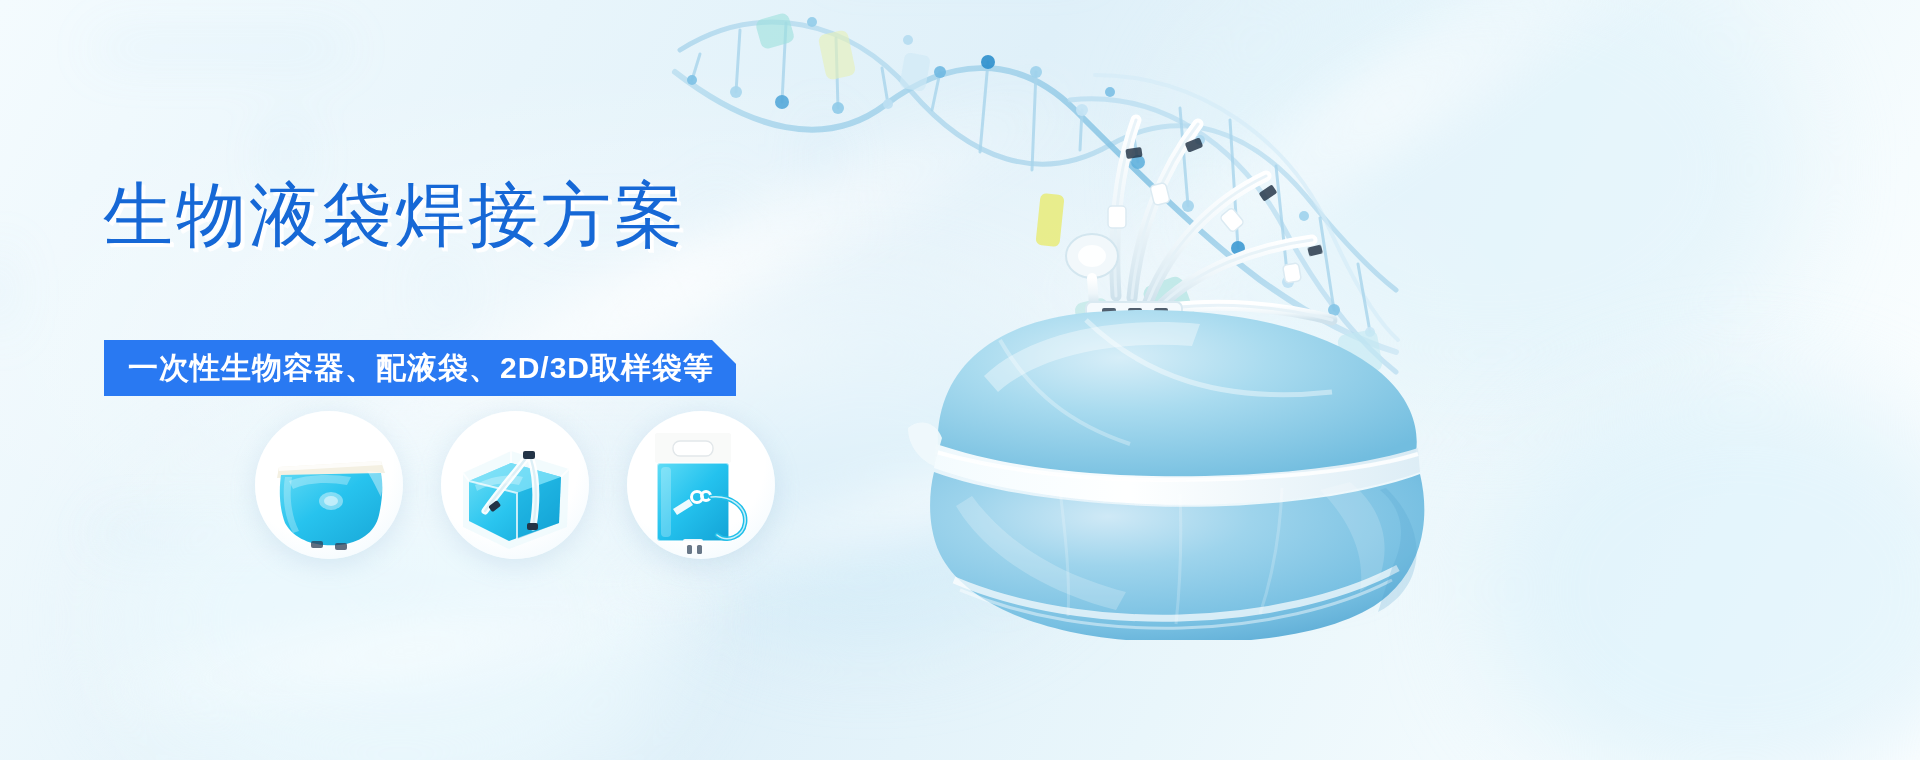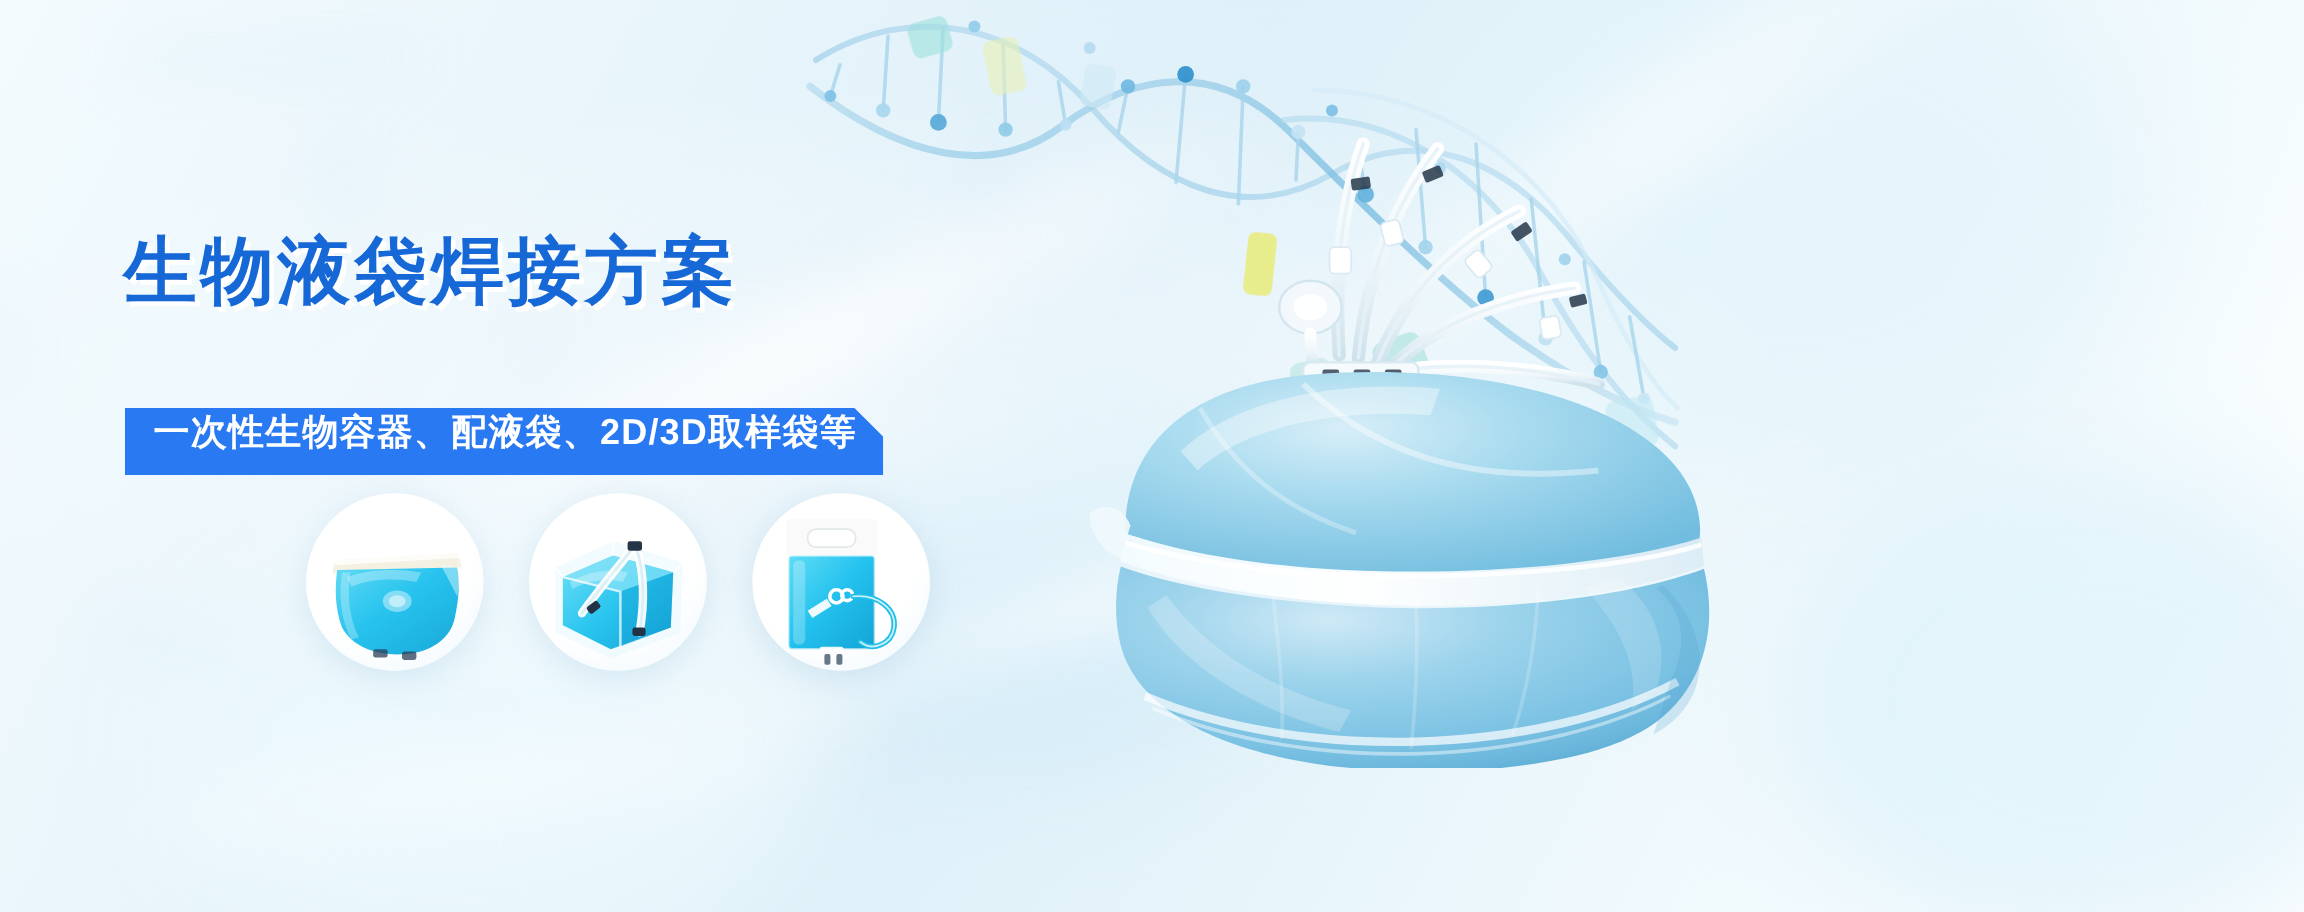--- a/index.html
+++ b/index.html
@@ -33,27 +33,27 @@
   .lb3{left:980px;top:60px;width:820px;height:90px;transform:rotate(-34deg);opacity:.55;}
   .lb4{left:60px;top:620px;width:700px;height:60px;transform:rotate(-8deg);opacity:.5;}
 
   .vign{position:absolute;inset:0;
     background:radial-gradient(ellipse 70% 60% at 38% 46%,rgba(255,255,255,.55) 0%,rgba(255,255,255,0) 62%);}
 
   
   #dna{position:absolute;left:640px;top:-20px;width:760px;height:420px;}
 
   
-  .headline{position:absolute;left:103px;top:192px;font-size:61px;font-weight:bold;
+  .headline{position:absolute;left:103px;top:176px;font-size:70px;font-weight:normal;
     letter-spacing:3px;color:#1668d6;white-space:nowrap;line-height:1.12;
     text-shadow:3px 3px 0 #ffffff, 4px 4px 0 rgba(255,255,255,.85);}
 
   
   .subbar{position:absolute;left:104px;top:340px;height:56px;background:#2979f2;
-    display:flex;padding:0 22px 0 24px;
+    display:flex;align-items:center;padding:0 22px 0 24px;
     clip-path:polygon(0 0, calc(100% - 24px) 0, 100% 24px, 100% 100%, 0 100%);}
   .subbar span{color:#ffffff;font-size:30px;font-weight:bold;letter-spacing:1px;white-space:nowrap;}
 
   
   .thumbs{position:absolute;left:255px;top:385px;width:620px;height:200px;}
   .thumb{position:absolute;width:148px;height:148px;border-radius:50%;overflow:hidden;
     background:radial-gradient(circle at 42% 34%,#ffffff 0%,#ffffff 58%,#f5fbfe 80%,#eaf5fb 100%);
     box-shadow:0 6px 26px rgba(130,175,205,.22);}
   .thumb svg{position:absolute;left:0;top:0;}
   .t1{left:0;top:26px;}

